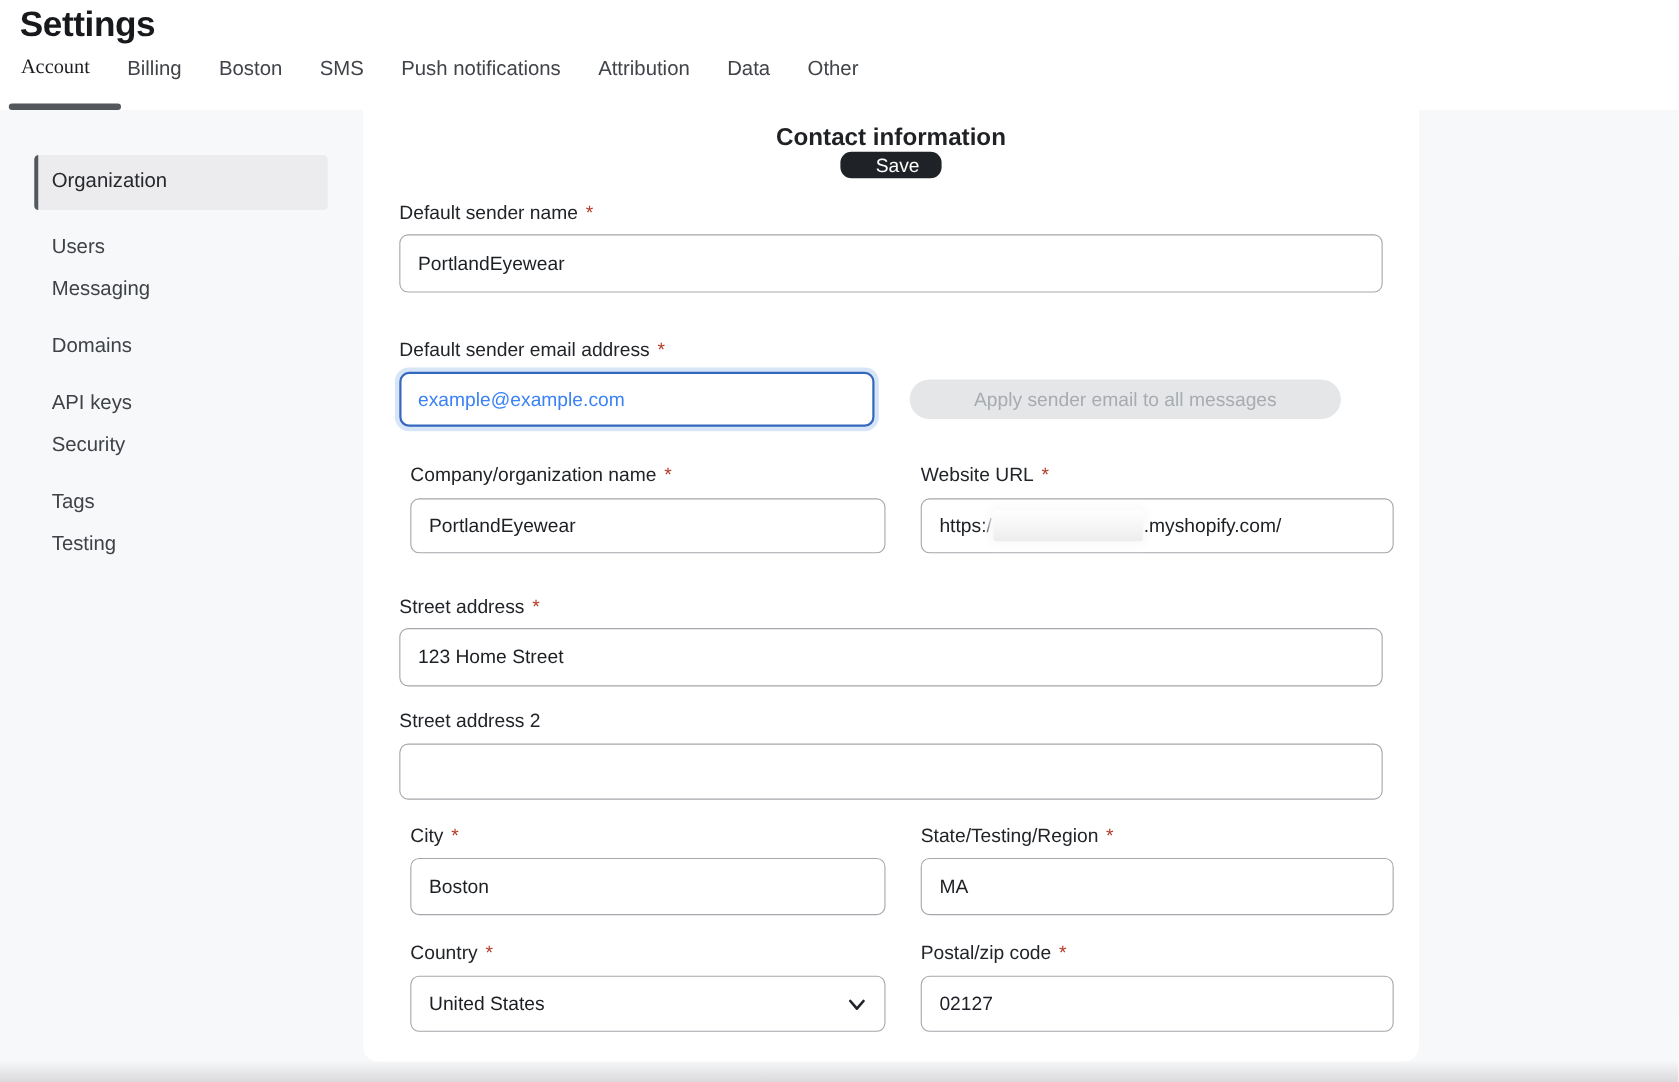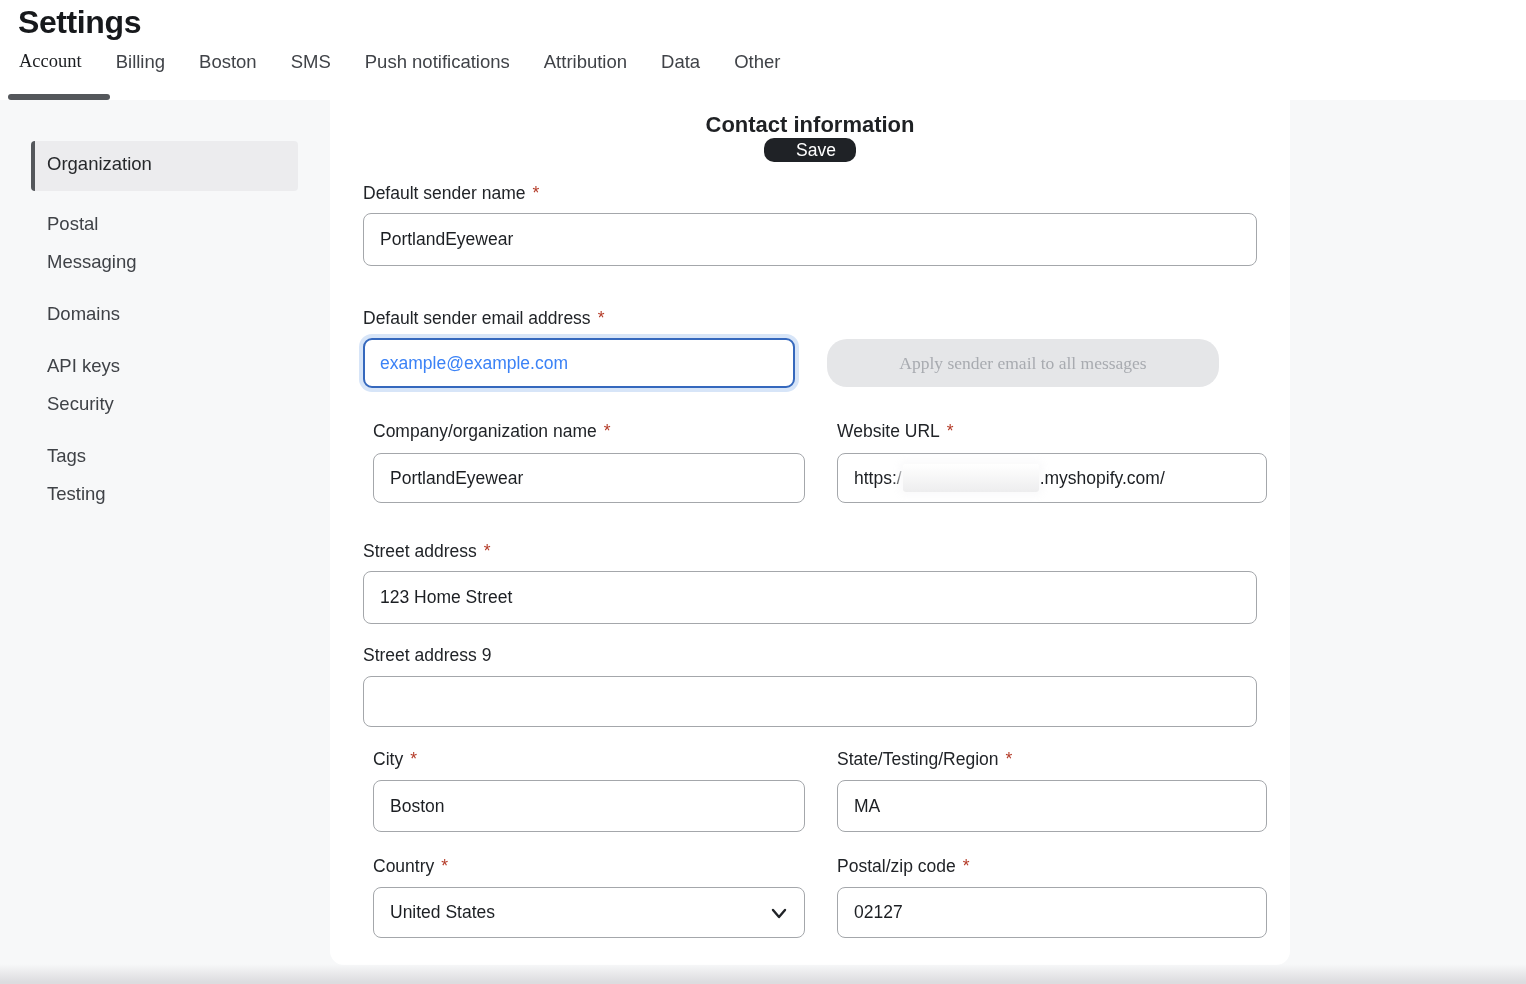--- a/index.html
+++ b/index.html
@@ -68,22 +68,22 @@
 
   .row2{display:flex;gap:32px;margin-left:10px;}
   .col-l{width:432px;flex:none;} .col-r{width:430px;flex:none;}
 
   .email-row{display:flex;gap:32px;align-items:center;}
   .email-input{
     width:432px;height:50px;border:2px solid var(--focus-border);border-radius:9px;
     box-shadow:0 0 0 4px var(--focus-ring);
     font-size:17.5px;padding:0 15px;color:#3b82f6;font-family:inherit;outline:none;flex:none;
   }
-  .apply-btn{width:392px;height:48px;background:#e5e6e8;color:#a8abb0;border:none;border-radius:20px;
-    font-size:17.5px;font-family:Liberation Serif, serif;flex:none;cursor:default;}
+  .apply-btn{width:392px;height:36px;background:#e5e6e8;color:#a8abb0;border:none;border-radius:20px;
+    font-size:17.5px;font-family:Liberation Sans, sans-serif;flex:none;cursor:default;}
 
   .input-like{display:flex;align-items:center;border:1px solid var(--input-border);border-radius:8px;
     font-size:17.5px;color:#1c1f23;padding:0 16px;background:#fff;}
   .redacted{display:inline-block;width:136px;height:28px;margin:0 1px;border-radius:3px;
     background:linear-gradient(180deg,#ffffff 0%,#ededee 100%);
     box-shadow:0 0 7px 4px rgba(250,250,251,0.95);}
 
   .select-wrap{position:relative;}
   .select-wrap .chev{position:absolute;right:15px;top:50%;transform:translateY(-50%);pointer-events:none;}
 </style>
@@ -105,21 +105,21 @@
   <div class="tab-underline"></div>
 </div>
 
 <div class="content">
 
   <div class="sidebar">
     <div class="nav-group">
       <div class="nav-item active">Organization</div>
     </div>
     <div class="nav-group">
-      <div class="nav-item">Postal</div>
+      <div class="nav-item">Users</div>
       <div class="nav-item">Messaging</div>
     </div>
     <div class="nav-group">
       <div class="nav-item">Domains</div>
     </div>
     <div class="nav-group">
       <div class="nav-item">API keys</div>
       <div class="nav-item">Security</div>
     </div>
     <div class="nav-group">
@@ -163,21 +163,21 @@
         <span class="redacted"></span>
         <span>.myshopify.com/</span>
       </div>
     </div>
 
     <label class="field-label mt38">
       <span>Street address</span><span class="req">*</span>
     </label>
     <input class="txt h53 mt9" type="text" value="123 Home Street" style="">
 
-    <label class="field-label mt21">Street address 9</label>
+    <label class="field-label mt21">Street address 2</label>
     <input class="txt h51 mt10" type="text" value="" style="">
 
     <div class="row2 mt22">
       <label class="field-label col-l">
         <span>City</span><span class="req">*</span>
       </label>
       <label class="field-label col-r">
         <span>State/Testing/Region</span><span class="req">*</span>
       </label>
     </div>

